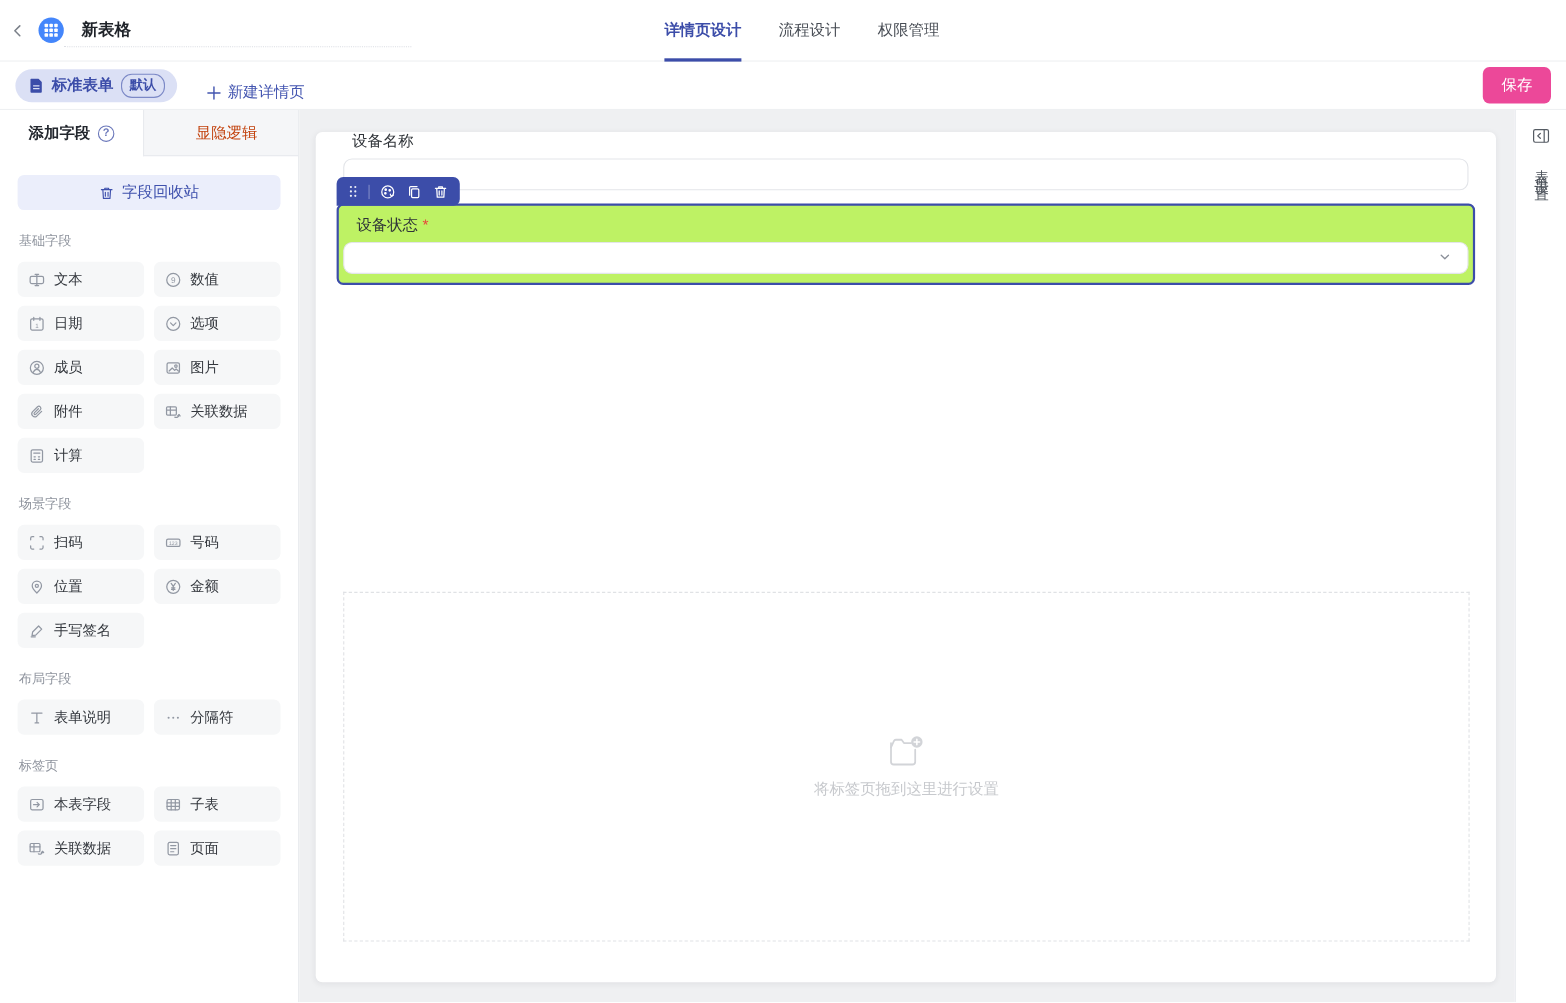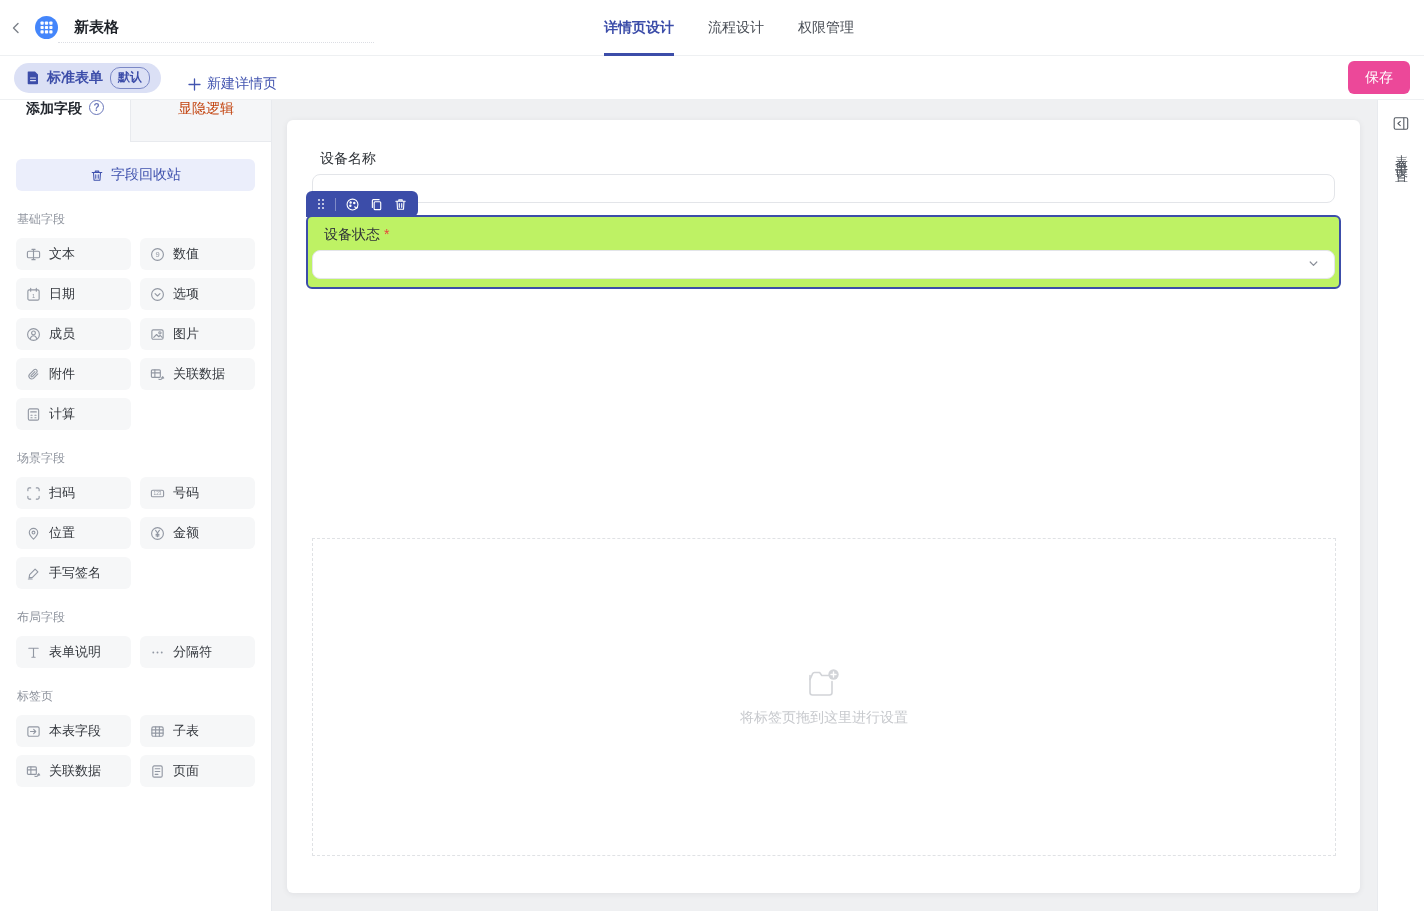--- a/index.html
+++ b/index.html
@@ -23,35 +23,35 @@
   .badge-default { border:1px solid #7b88c6; border-radius:10px; font-size:12px; font-weight:bold; padding:1px 7px 2px; color:#3c4da9; }
   .new-detail { margin-left:27px; display:inline-flex; align-items:center; gap:6px; color:#4355b0; font-size:14px; cursor:pointer;margin-top:13px; }
   .save-btn { margin-left:auto; height:33px; padding:0 17px; border:none; border-radius:6px; background:#ec4899; color:#fff; font-size:14px; font-family:inherit; cursor:pointer; }
 
   
   .main { display:flex; height:811px; }
 
   
   .sidebar { width:272px; background:#fff; border-right:1px solid #e8eaee; display:flex; flex-direction:column; }
   .sidebar-tabs { display:flex; height:42px; flex:none; }
-  .s-tab { flex:1; display:flex; justify-content:center; gap:7px; font-size:14px; cursor:pointer; }
+  .s-tab { flex:1; display:flex; align-items:center; justify-content:center; gap:7px; font-size:14px; cursor:pointer; }
   .s-tab.active { background:#fff; color:#23272e; font-weight:bold; }
   .s-tab.inactive { background:#f5f6f8; color:#c2410c; border-bottom:1px solid #e8eaee; border-left:1px solid #e8eaee;padding-left:10px; }
   .q-icon { width:15px; height:15px; border:1px solid #6a77ba; border-radius:50%; color:#6a77ba; font-size:10px; font-weight:bold; display:inline-flex; align-items:center; justify-content:center; }
   .sidebar-body { padding:17px 16px 0; }
   .recycle-btn { height:32px; width:100%; background:#ebeefb; border-radius:6px; display:flex; align-items:center; justify-content:center; gap:7px; color:#3f51ad; font-size:14px; cursor:pointer; }
   .group-title { color:#8f949e; font-size:12px; margin:20px 0 10px 1px; }
   .items-grid { display:grid; grid-template-columns:1fr 1fr; gap:8px 9px; }
   .item-btn { height:32px; background:#f6f7f8; border-radius:6px; display:flex; align-items:center; gap:8px; padding-left:10px; font-size:13px; color:#33373d; cursor:grab; white-space:nowrap; }
   .item-btn svg { flex:none; }
   .gray-ic { stroke:#9298a3; fill:none; stroke-width:1.2; stroke-linecap:round; stroke-linejoin:round; }
 
   
   .canvas { flex:1; background:#eff0f2; position:relative; }
-  .card { position:absolute; left:15px; right:17px; top:20px; bottom:18px; background:#fff; border-radius:6px; box-shadow:0 1px 6px rgba(31,35,41,.07); padding-top:30px; }
+  .card { position:absolute; left:15px; right:17px; top:20px; bottom:18px; background:#fff; border-radius:6px; box-shadow:0 1px 6px rgba(31,35,41,.07); }
   .field { margin:0 25px; }
   .field-label { margin:0 0 6px 8px; font-size:14px; color:#2f3338; }
   .req-mark { color:#e8433c; margin-left:4px; }
   .text-input { height:29px; border:1px solid #e3e5e9; border-radius:8px; background:#fff; }
   .selected-field { position:relative; margin:12px 19px 0; border:2px solid #3c4da9; border-radius:6px; background:#bef264; padding:9px 4px 8px; }
   .selected-field .field-label { margin-left:12px; }
   .select-box { height:29px; border:1px solid #e3e5e9; border-radius:8px; background:#fff; position:relative; cursor:pointer; }
   .select-box .chev { position:absolute; right:14px; top:50%; transform:translateY(-50%); }
   .sel-toolbar { position:absolute; top:-26px; left:-2px; height:26px; background:#3c4da9; border-radius:6px 6px 6px 0; display:flex; align-items:center; padding:0 10px; gap:9px; }
   .sel-toolbar .tb { display:flex; align-items:center; justify-content:center; cursor:pointer; }

